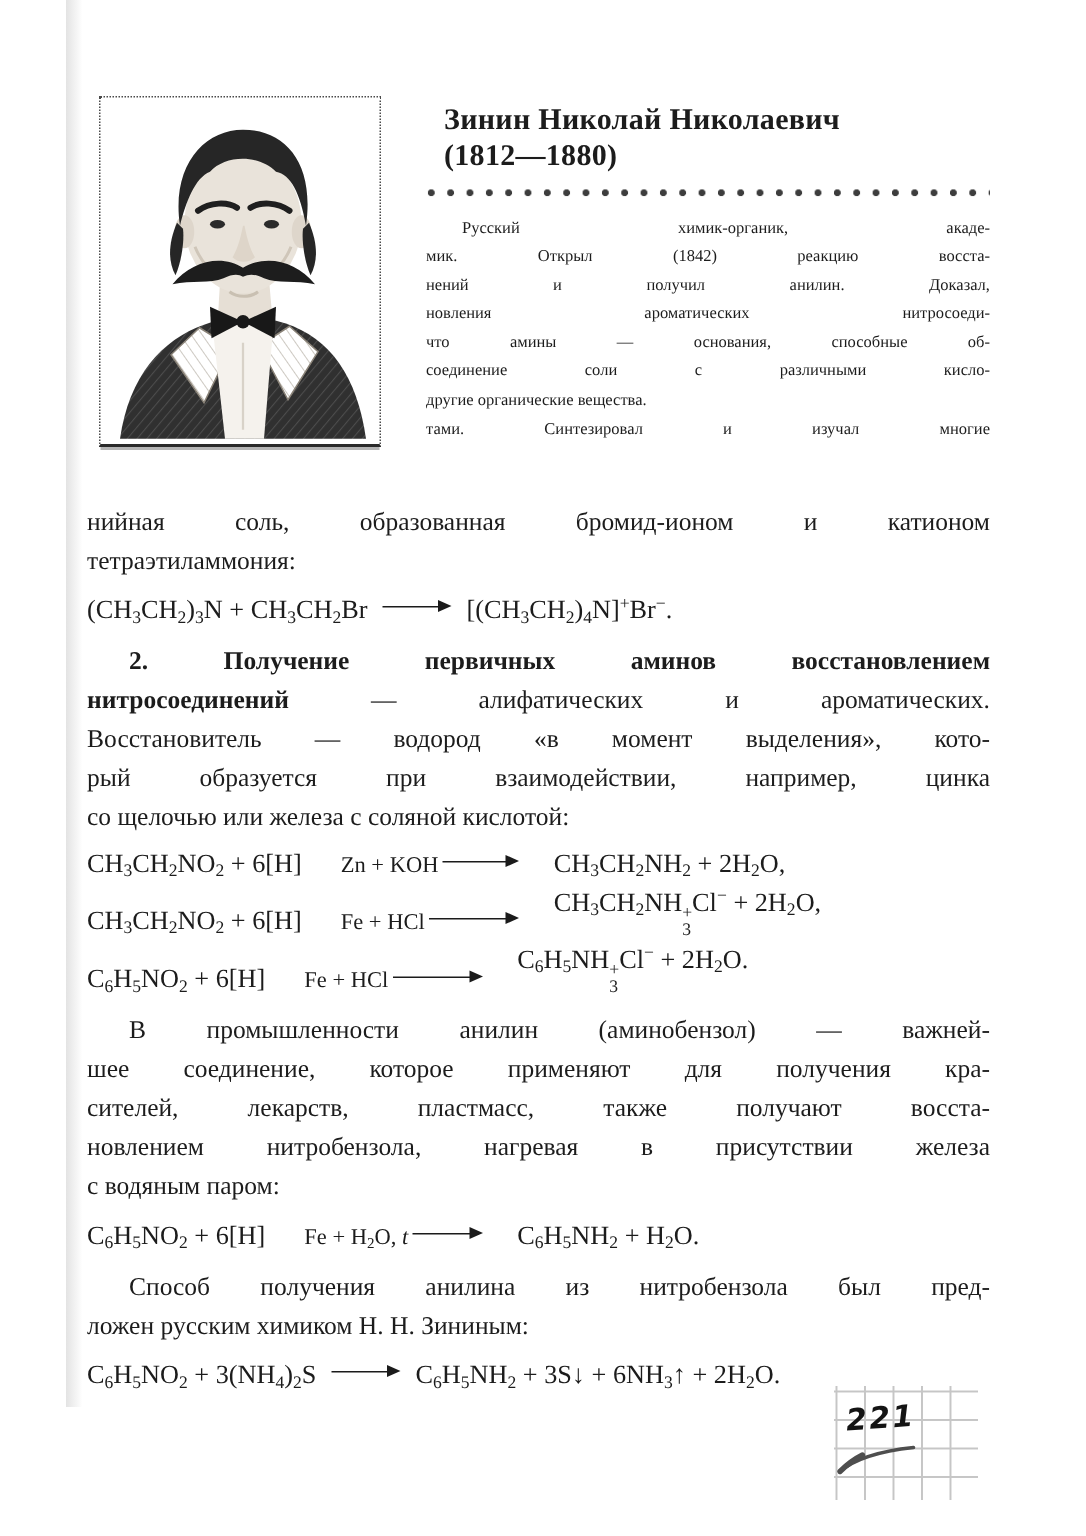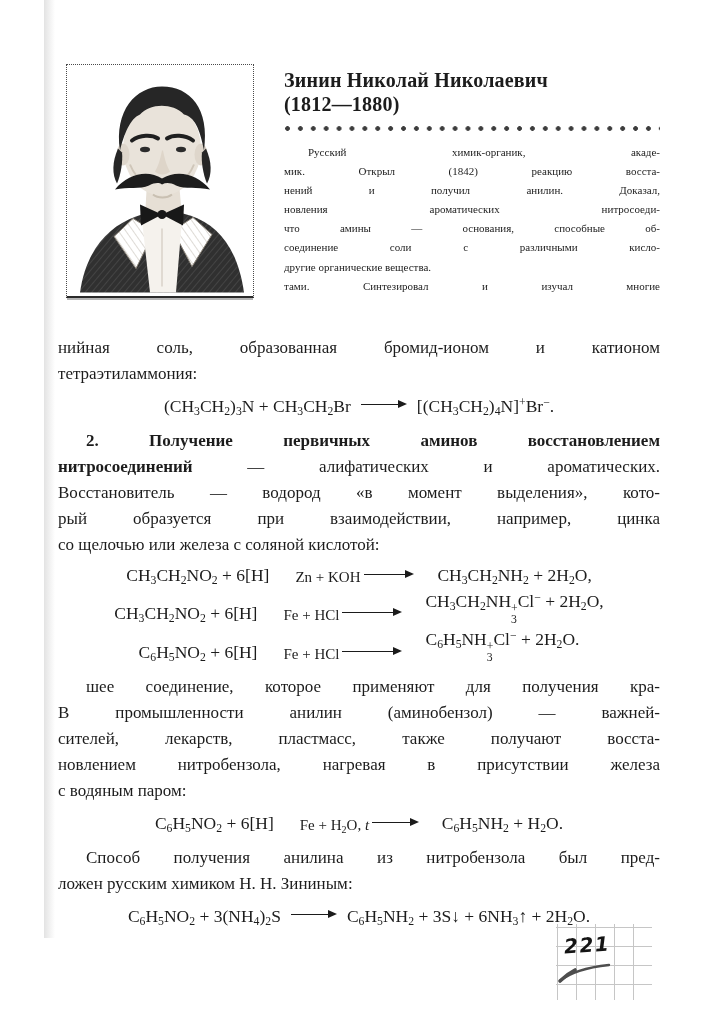--- a/index.html
+++ b/index.html
@@ -27,42 +27,42 @@
     margin-left: 8px; flex: 0 0 auto;
     width: 188px; height: 234px;
     border: 1px dotted #4a4a4a;
     border-bottom: 2px solid #2a2a2a;
     box-shadow: 0 3px 0 -1px rgba(90,90,90,0.45);
     background: #ffffff; padding: 3px;
   }
   .portrait-frame svg { width: 100%; height: 100%; display: block; }
 
   .profile { flex: 1 1 auto; padding-top: 4px; min-width: 0; }
-  .heading-line { font-weight: bold; font-size: 20px; line-height: 24px; letter-spacing: 0.2px; }
+  .heading-line { font-weight: bold; font-size: 20px; line-height: 24px; letter-spacing: 0.2px; margin-left: 12px; }
   .dotted-separator {
     height: 7px; margin: 9px 0 11px;
     background-image: radial-gradient(circle at 3.5px 3.5px, #3d3d3d 2.1px, rgba(0,0,0,0) 2.5px);
     background-size: 12.9px 7px;
     background-repeat: repeat-x;
   }
   .bio { font-size: 11px; line-height: 19.1px; }
   .bio .tline:first-child { text-indent: 24px; }
 
   
   .tline { text-align: justify; text-align-last: justify; white-space: normal; }
   .tline.tline-last { text-align-last: left; }
   .para.indent .tline:first-child { text-indent: 28px; }
 
   
   .body-text { margin-top: 37px; font-size: 17px; line-height: 26px; }
   .para { margin: 0; }
 
   
   .equation {
-    display: flex; justify-content: center; align-items: baseline;
+    display: flex; justify-content: flex-start; align-items: baseline;
     font-size: 17.5px; line-height: 23px;
     margin: 8px 0 10px;
     white-space: nowrap;
   }
   .equation.rxn { align-items: flex-end; margin: 3px 0; gap: 16px; }
   .equations-block { margin: 6px 0 10px; }
 
   sub, sup { font-size: 67%; line-height: 0; }
   sub { vertical-align: -0.28em; }
   sup { vertical-align: 0.52em; }
@@ -244,22 +244,22 @@
             <span class="rxn-shaft"></span>
           </span>
           <span class="f">C<sub>6</sub>H<sub>5</sub>NH<span class="stk">
                 <span>+</span>
                 <span>3</span>
               </span>Cl<sup>−</sup> + 2H<sub>2</sub>O.</span>
         </div>
       </div>
 
       <div class="para indent" style="margin-top:8px;">
+          <div class="tline">В промышленности анилин (аминобензол) — важней-</div>
           <div class="tline">шее соединение, которое применяют для получения кра-</div>
-          <div class="tline">В промышленности анилин (аминобензол) — важней-</div>
           <div class="tline">сителей, лекарств, пластмасс, также получают восста-</div>
           <div class="tline">новлением нитробензола, нагревая в присутствии железа</div>
           <div class="tline tline-last">с водяным паром:</div>
         </div>
 
       <div class="equation rxn" style="margin:8px 0 10px;">
         <span class="f">C<sub>6</sub>H<sub>5</sub>NO<sub>2</sub> + 6[H]</span>
         <span class="rxn-arrow">
           <span class="rxn-label">Fe + H<sub>2</sub>O, <i>t</i></span>
           <span class="rxn-shaft"></span>

